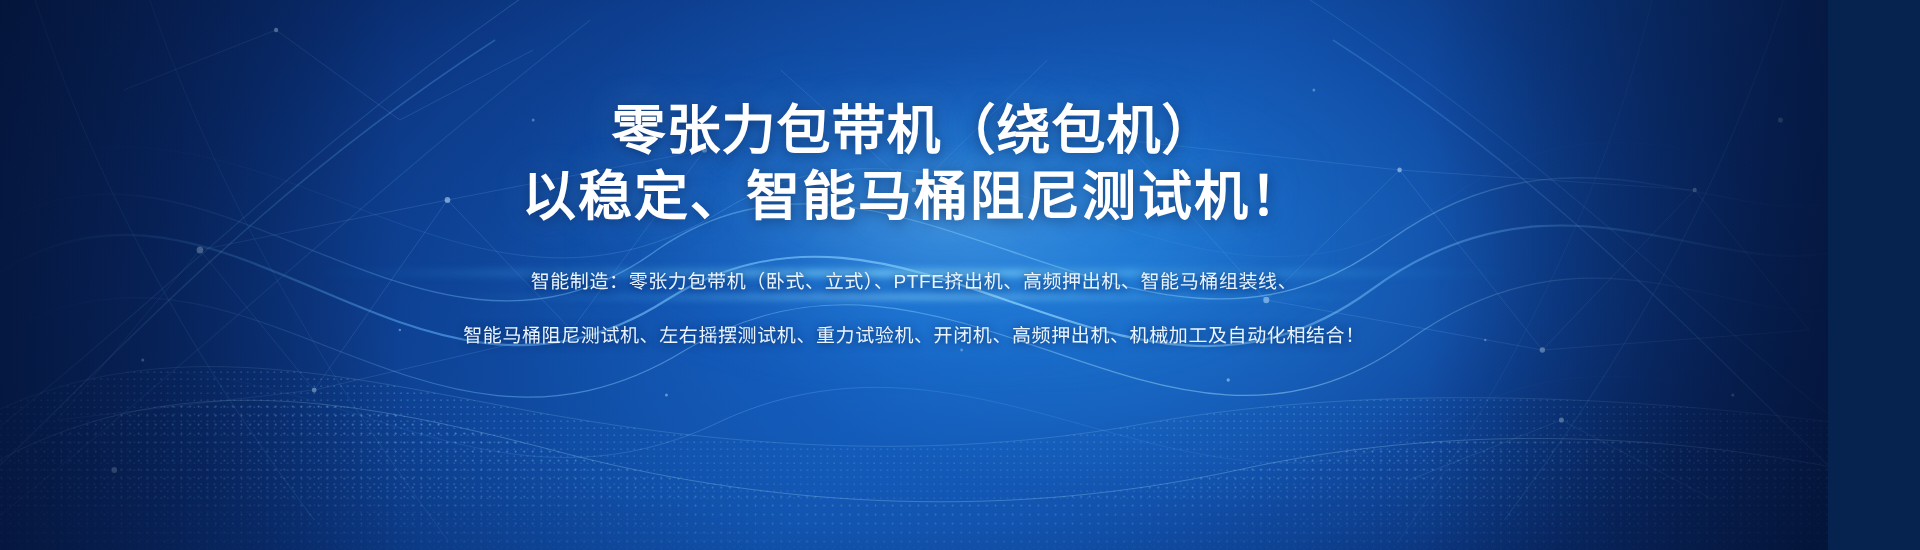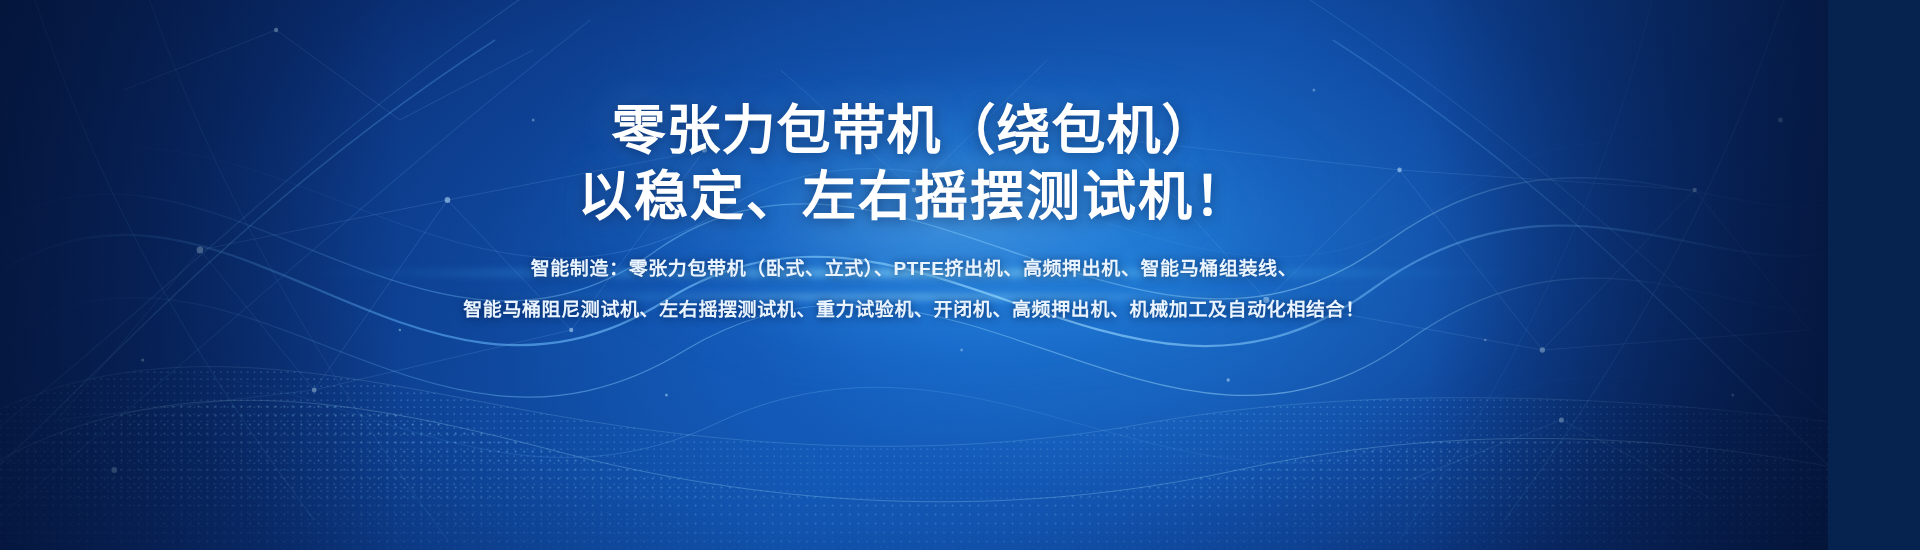--- a/index.html
+++ b/index.html
@@ -64,24 +64,24 @@
     color:#ffffff;
     font-weight:bold;
     font-size:54px;
     line-height:1.12;
     letter-spacing:1px;
     text-shadow:0 2px 14px rgba(4,30,80,0.65), 0 0 34px rgba(120,200,255,0.30);
   }
   .title-l1{padding-top:100px;}
   .title-l2{padding-top:6px;letter-spacing:2px;}
   .subtitle{
-    margin:0;
+    margin:13px;
     color:#eaf4ff;
     font-size:19px;
-    font-weight:bold;
+    font-weight:normal;
     line-height:1.1;
     letter-spacing:0.6px;
     text-shadow:0 1px 8px rgba(4,28,74,0.75);
   }
   .sub-l1{padding-top:32px;}
   .sub-l2{padding-top:20px;}
 </style>
 </head>
 <body>
 
@@ -222,18 +222,18 @@
         <circle cx="560" cy="120" r="1.5" fill-opacity="0.35"></circle>
         <circle cx="1380" cy="90" r="1.5" fill-opacity="0.35"></circle>
       </g>
     </svg>
   </div>
 
   <div class="vignette"></div>
 
   <div class="content">
     <h1 class="title title-l1">零张力包带机（绕包机）</h1>
-    <h1 class="title title-l2">以稳定、左右摇摆测试机！</h1>
+    <h1 class="title title-l2">以稳定、智能马桶阻尼测试机！</h1>
     <p class="subtitle sub-l1">智能制造：零张力包带机（卧式、立式）、PTFE挤出机、高频押出机、智能马桶组装线、</p>
     <p class="subtitle sub-l2">智能马桶阻尼测试机、左右摇摆测试机、重力试验机、开闭机、高频押出机、机械加工及自动化相结合！</p>
   </div>
 
 </div>
 
 </body></html>

